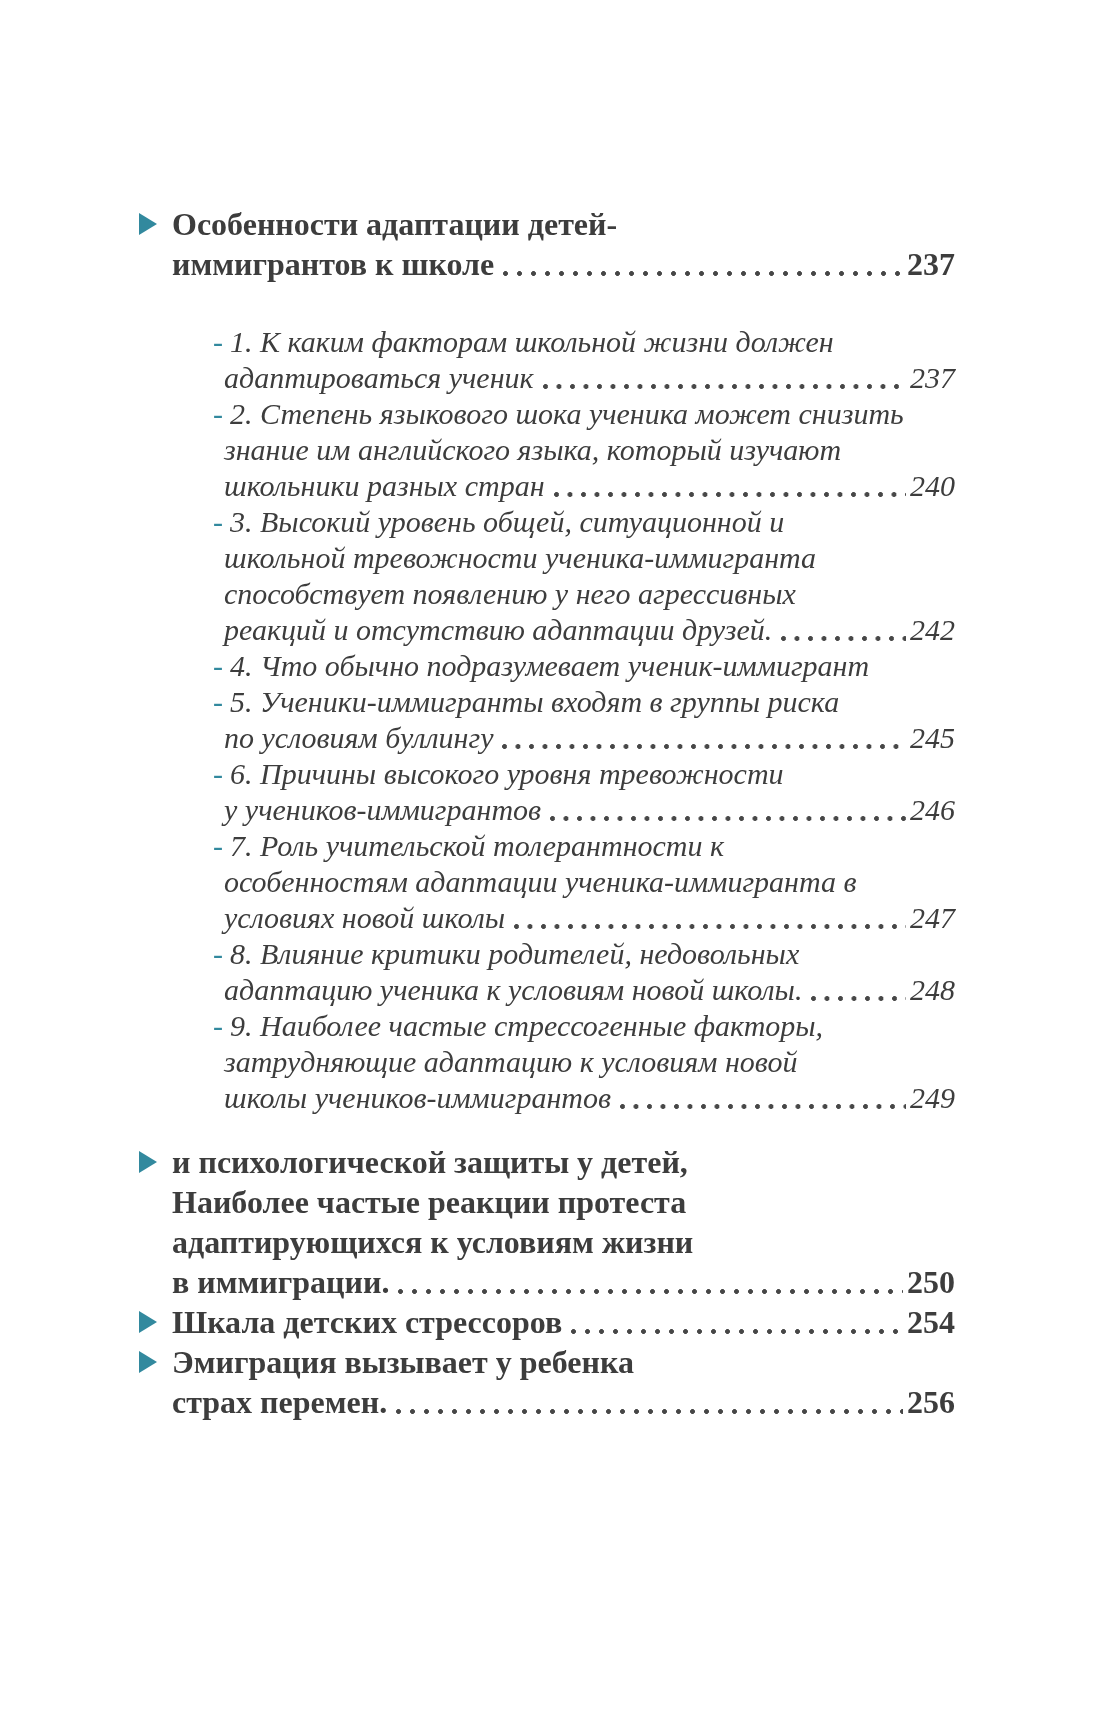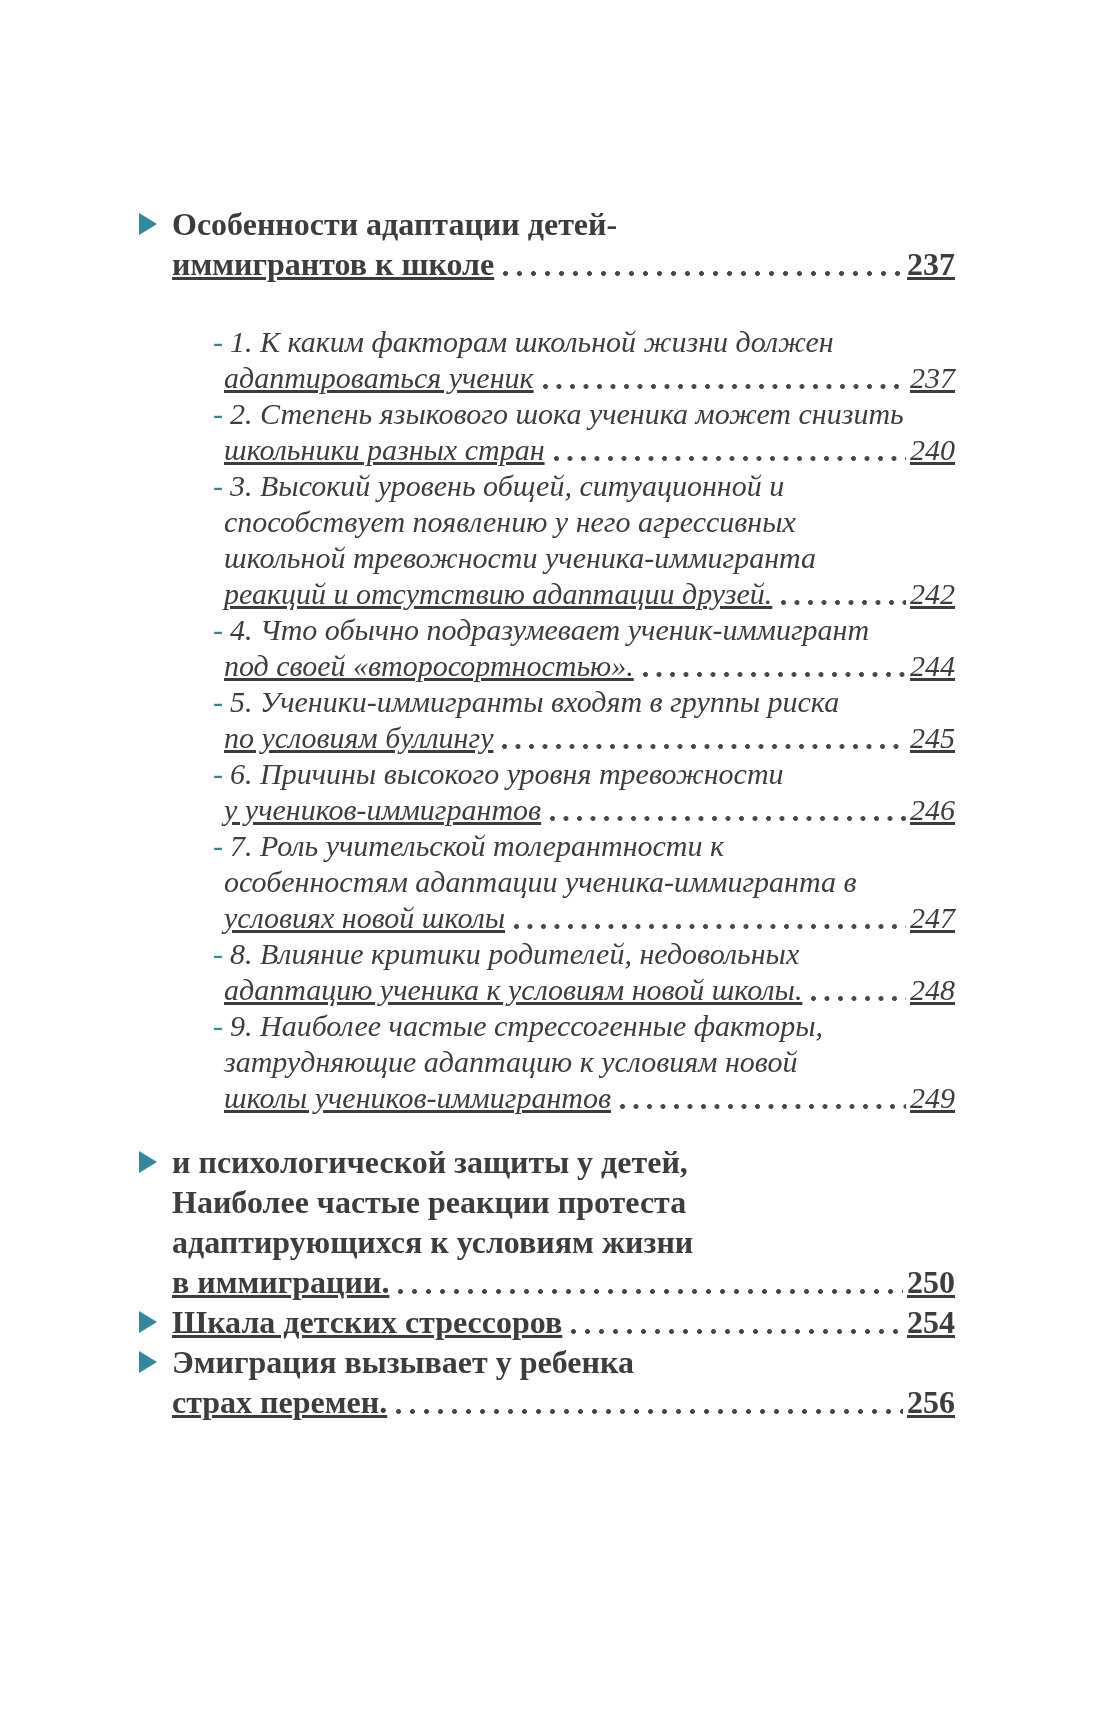--- a/index.html
+++ b/index.html
@@ -35,21 +35,20 @@
     padding-left:52px;
   }
   
   #toc .entry:nth-child(1){margin-bottom:40px;}
   #toc .entry:nth-child(11){margin-top:26px;}
 
   .line{white-space:pre;}
   .line.leader{
     display:flex;
     align-items:flex-end;
-    text-decoration:underline;
   }
   .line.leader .txt{white-space:pre;flex:0 0 auto;}
   .dots{
     flex:1 1 auto;
     align-self:flex-end;
     height:5px;
     margin:0 2px 7px 9px;
     background-image:radial-gradient(circle at 2.5px 2.5px, var(--dot) 2.1px, rgba(0,0,0,0) 2.8px);
     background-size:13.5px 5px;
     background-repeat:repeat-x;
@@ -88,31 +87,31 @@
         <span class="tri"></span>
         <div class="line"><span class="txt">Особенности адаптации детей-</span></div>
         <div class="line leader"><span class="txt">иммигрантов к школе</span><span class="dots"></span><span class="pg">237</span></div>
       </div>
       <div class="entry lvl2">
         <div class="line first-dash"><span class="dash">-</span><span class="txt">1. К каким факторам школьной жизни должен</span></div>
         <div class="line leader"><span class="txt">адаптироваться ученик</span><span class="dots"></span><span class="pg">237</span></div>
       </div>
       <div class="entry lvl2">
         <div class="line first-dash"><span class="dash">-</span><span class="txt">2. Степень языкового шока ученика может снизить</span></div>
+        <div class="line"><span class="txt">знание им английского языка, который изучают</span></div>
         <div class="line leader"><span class="txt">школьники разных стран</span><span class="dots"></span><span class="pg">240</span></div>
       </div>
       <div class="entry lvl2">
         <div class="line first-dash"><span class="dash">-</span><span class="txt">3. Высокий уровень общей, ситуационной и</span></div>
+        <div class="line"><span class="txt">школьной тревожности ученика-иммигранта</span></div>
         <div class="line"><span class="txt">способствует появлению у него агрессивных</span></div>
-        <div class="line"><span class="txt">школьной тревожности ученика-иммигранта</span></div>
         <div class="line leader"><span class="txt">реакций и отсутствию адаптации друзей.</span><span class="dots"></span><span class="pg">242</span></div>
       </div>
       <div class="entry lvl2">
         <div class="line first-dash"><span class="dash">-</span><span class="txt">4. Что обычно подразумевает ученик-иммигрант</span></div>
-        <div class="line leader"><span class="txt">под своей «второсортностью».</span><span class="dots"></span><span class="pg">244</span></div>
       </div>
       <div class="entry lvl2">
         <div class="line first-dash"><span class="dash">-</span><span class="txt">5. Ученики-иммигранты входят в группы риска</span></div>
         <div class="line leader"><span class="txt">по условиям буллингу</span><span class="dots"></span><span class="pg">245</span></div>
       </div>
       <div class="entry lvl2">
         <div class="line first-dash"><span class="dash">-</span><span class="txt">6. Причины высокого уровня тревожности</span></div>
         <div class="line leader"><span class="txt">у учеников-иммигрантов</span><span class="dots"></span><span class="pg">246</span></div>
       </div>
       <div class="entry lvl2">

